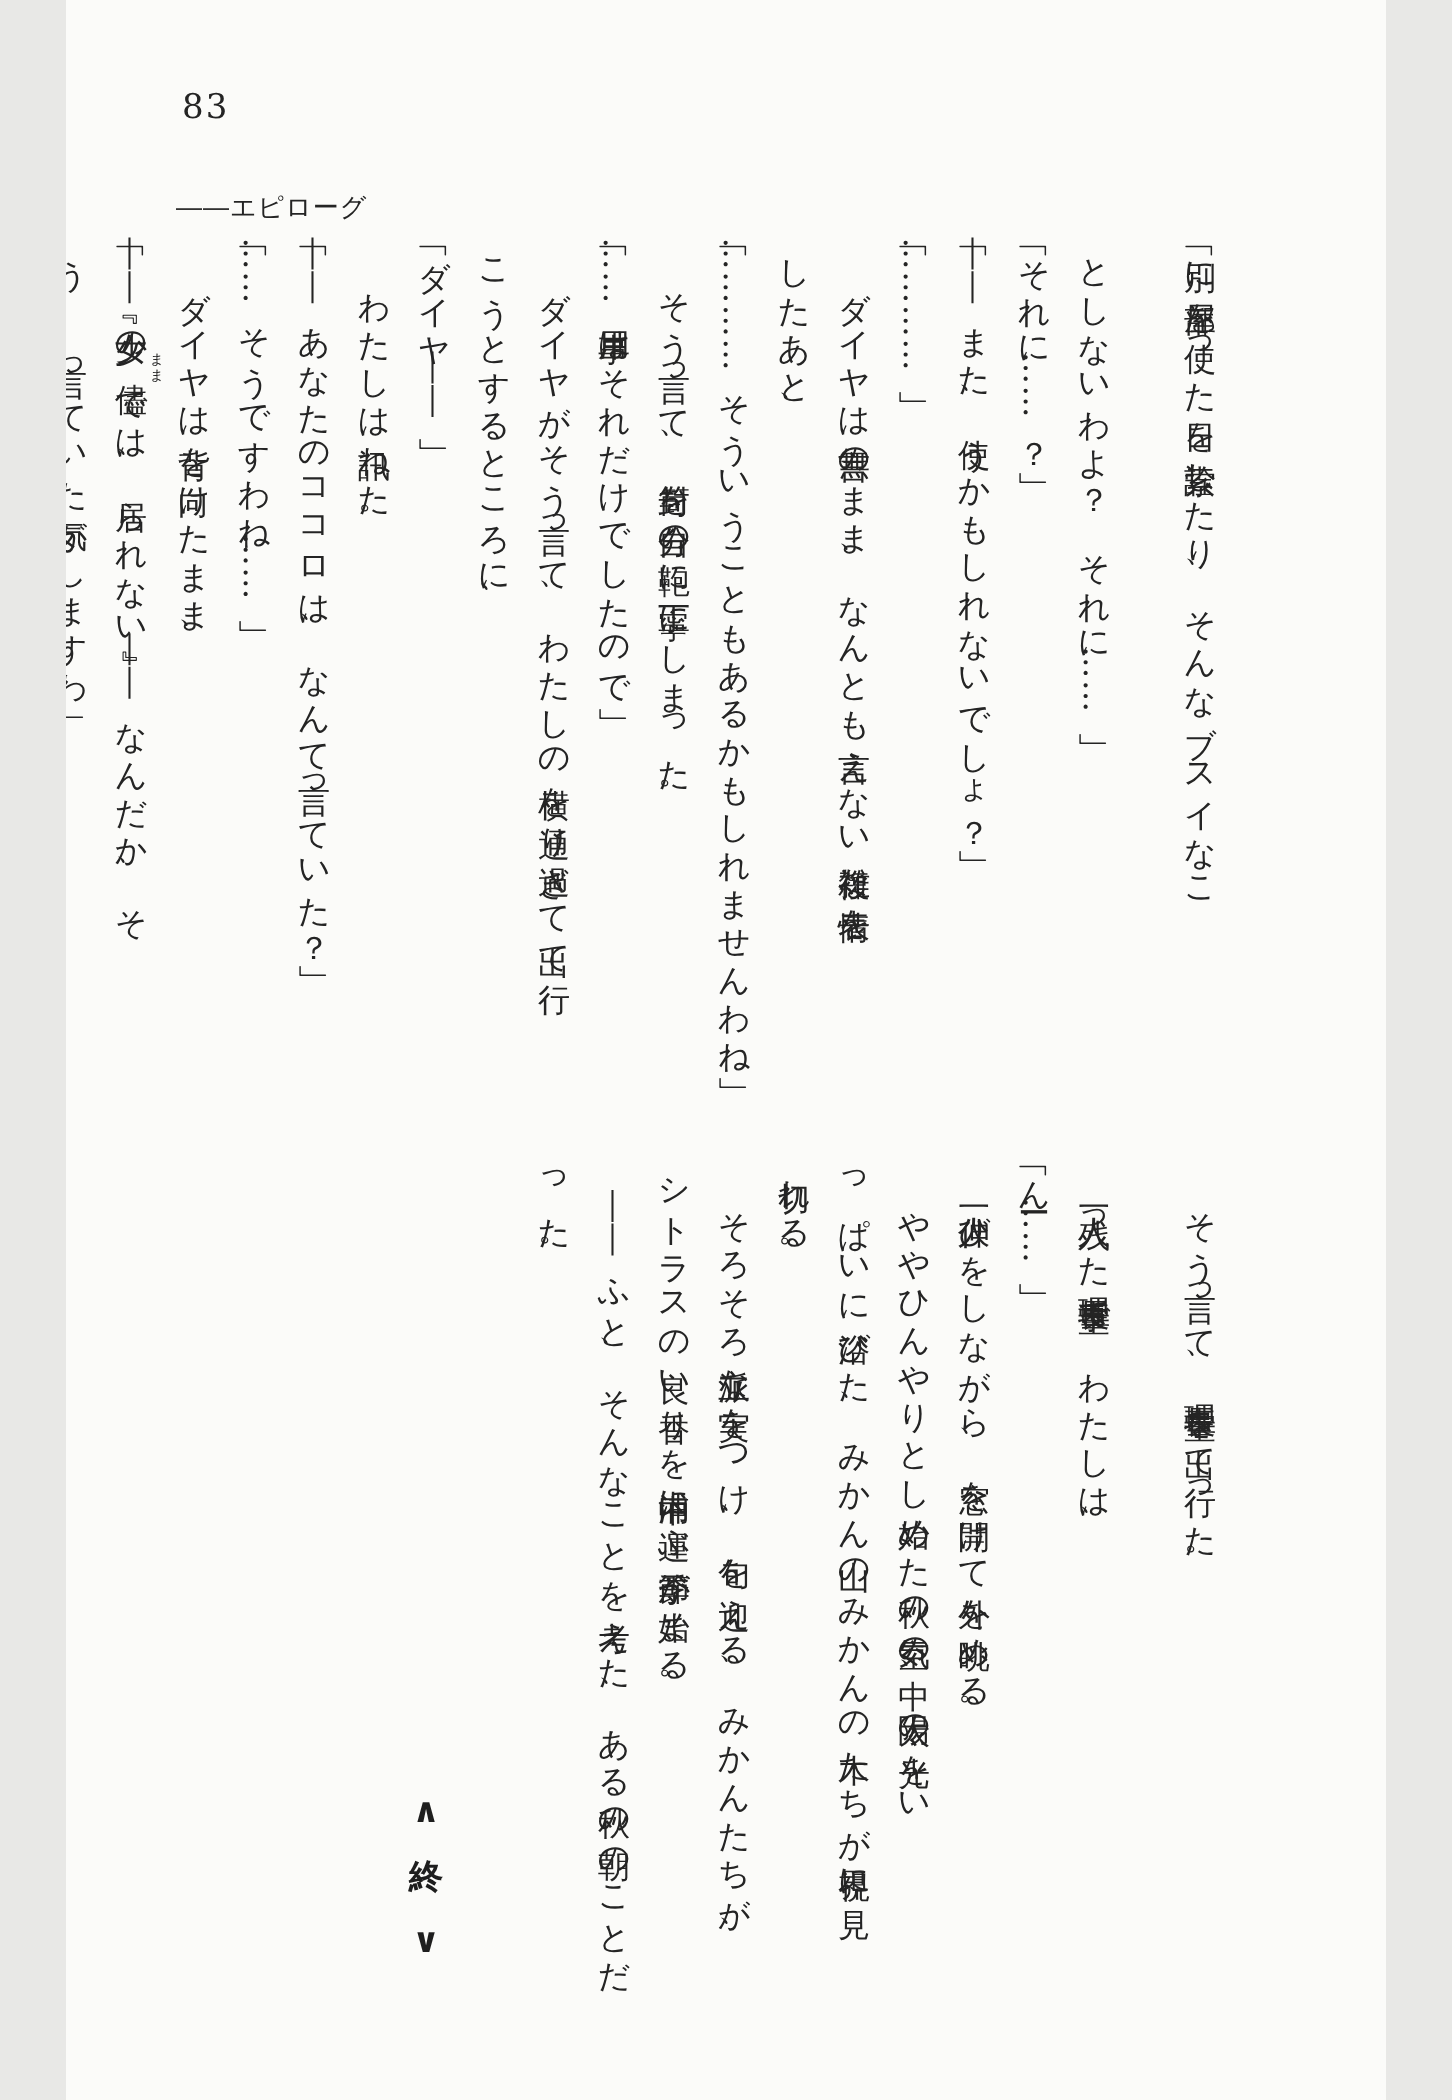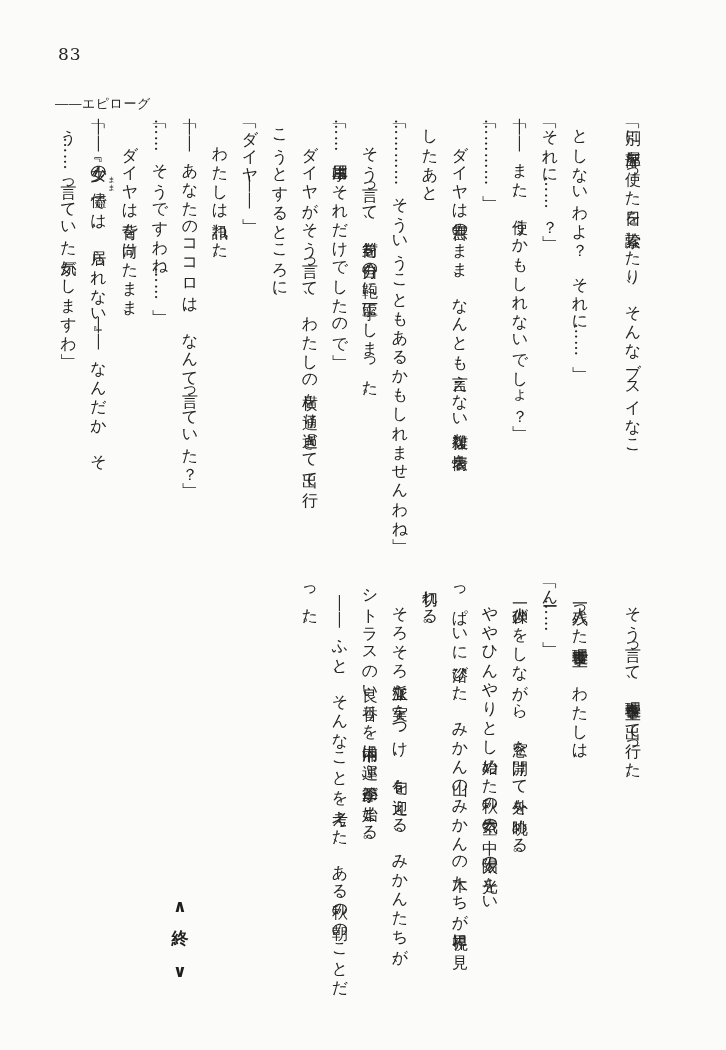--- a/index.html
+++ b/index.html
@@ -2,21 +2,21 @@
 <html lang="ja"><head>
 <meta charset="utf-8">
 <style>
   html, body {
     margin: 0;
     padding: 0;
     background: #e8e8e6;
   }
   .page {
     position: relative;
-    width: 726px;
+    width: 660px;
     height: 1050px;
     margin: 0 auto;
     background: #fbfbf9;
     color: #242424;
     font-family: "DejaVu Serif", "Liberation Serif", serif;
     overflow: hidden;
   }
   .page-number {
     position: absolute;
     left: 58px;

